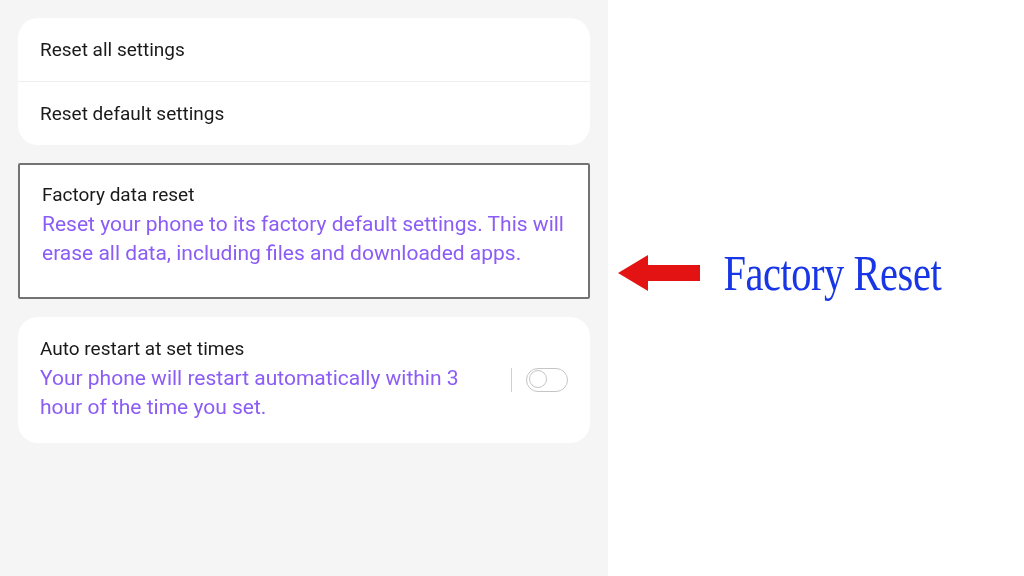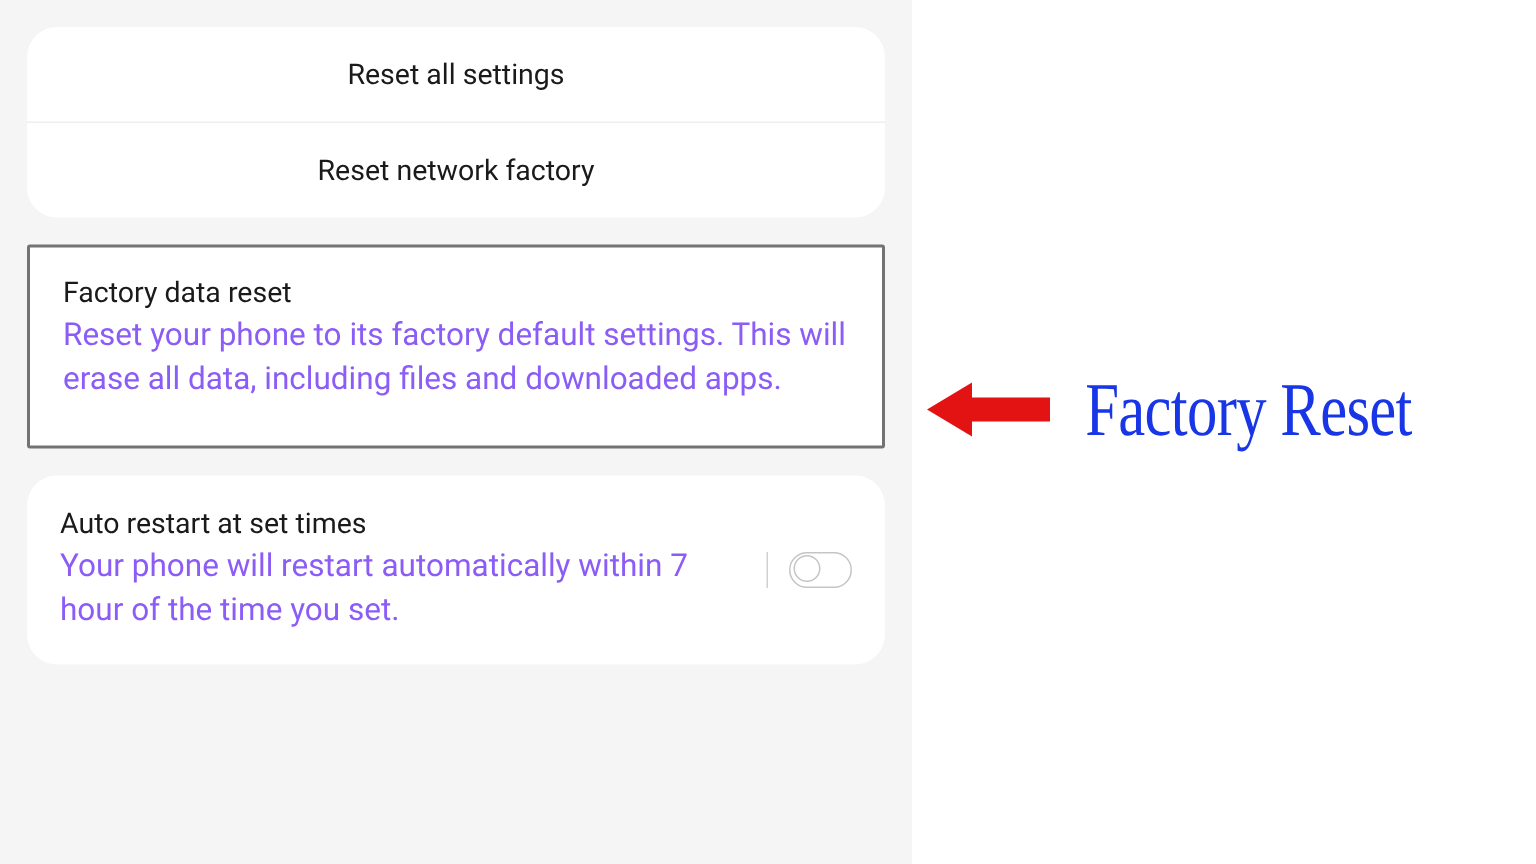--- a/index.html
+++ b/index.html
@@ -34,21 +34,20 @@
       top: -15px;
     }
     .card {
       background: #ffffff;
       margin: 0 18px;
       border-radius: 20px;
       overflow: hidden;
     }
     .card:first-child {
       margin-top: 18px;
-      text-align: center;
     }
     .card + .card {
       margin-top: 18px;
     }
     .list-item {
       padding: 20px 22px;
       border-bottom: 1px solid #eeeeee;
       cursor: pointer;
     }
     .list-item:last-child {
@@ -130,37 +129,37 @@
 <body>
 
 <div class="container">
   <div class="phone-panel">
 
     <div class="card">
       <div class="list-item">
         <div class="list-item-title">Reset all settings</div>
       </div>
       <div class="list-item">
-        <div class="list-item-title">Reset network factory</div>
+        <div class="list-item-title">Reset default settings</div>
       </div>
     </div>
 
     <div class="card highlighted">
       <div class="list-item">
         <div class="list-item-title">Factory data reset</div>
         <div class="list-item-desc">Reset your phone to its factory default settings. This will erase all data, including files and downloaded apps.</div>
       </div>
     </div>
 
     <div class="card">
       <div class="list-item">
         <div class="toggle-row">
           <div class="toggle-text">
             <div class="list-item-title">Auto restart at set times</div>
-            <div class="list-item-desc">Your phone will restart automatically within 7 hour of the time you set.</div>
+            <div class="list-item-desc">Your phone will restart automatically within 3 hour of the time you set.</div>
           </div>
           <div class="toggle-wrap">
             <div class="toggle-divider"></div>
             <div class="toggle">
               <div class="toggle-knob"></div>
             </div>
           </div>
         </div>
       </div>
     </div>

